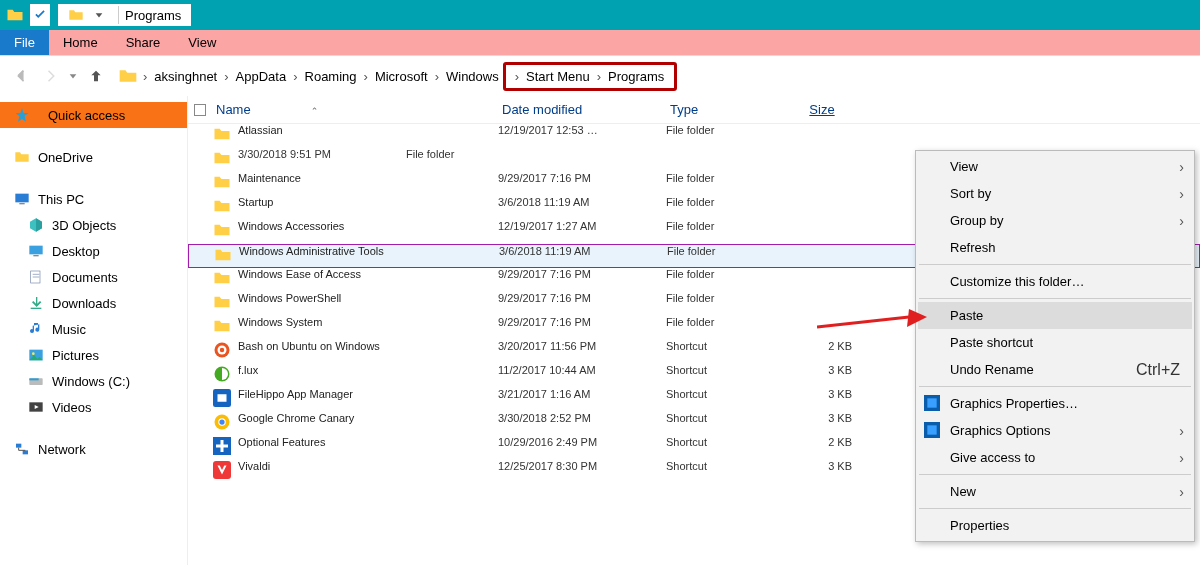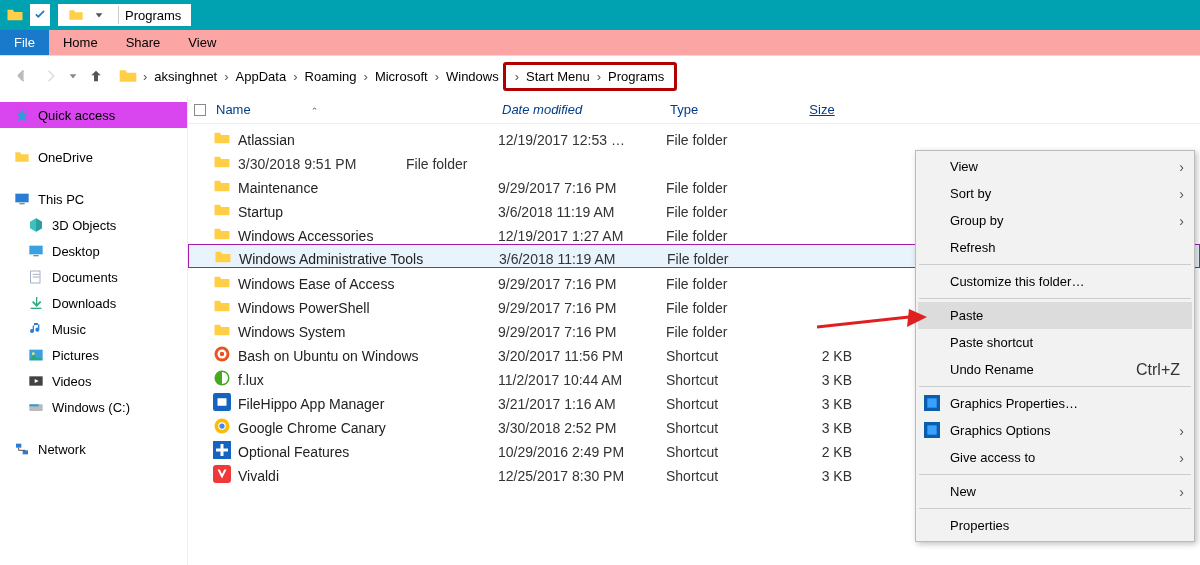--- a/index.html
+++ b/index.html
@@ -16,34 +16,34 @@
   .navbar { height: 40px; display:flex; align-items:center; padding:0 8px;}
   .navbtn { width:24px; height:24px; display:flex;align-items:center;justify-content:center; color:#999; margin:0 2px;}
   .breadcrumb { display:flex; align-items:center; margin-left:6px;}
   .breadcrumb .crumb { padding:2px 4px; font-size:13px;}
   .breadcrumb .sep { padding:0 3px; color:#555;}
   .breadcrumb .fldicon { width:20px;height:20px; margin:0 2px;}
   .red-box { border:3px solid #b00000; border-radius:3px; padding:2px 6px; display:flex;align-items:center;}
   .body-area { display:flex; height:calc(565px - 30px - 26px - 40px);}
   .sidebar { width:188px; padding:6px 0; border-right:1px solid #eee;}
   .nav-item { height:26px; display:flex; align-items:center; padding-left:14px; font-size:13px;}
-  .nav-item.qa { background:#d946ef;}
+  .nav-item.qa { background:#f97316;gap:10px;}
   .nav-item .ico { width:16px;height:16px;margin-right:8px; display:inline-flex;align-items:center;justify-content:center;}
   .nav-sub { padding-left:28px;}
   .nav-spacer { height:16px;}
   .listview { flex:1; position:relative;}
   .col-headers { height:28px; display:flex; align-items:center; border-bottom:1px solid #eee; color:#003d89; font-size:13px;}
   .col-cb { width:24px; display:flex;justify-content:center;}
   .col-cb .cb { width:12px;height:12px;border:1px solid #888;}
   .col-name { width:290px; padding-left:4px;}
-  .col-date { width:168px;font-style:italic;}
+  .col-date { width:168px;}
   .col-type { width:118px;}
   .col-size { width:80px; text-align:right; padding-right:12px;}
   .sort-ind { font-size:9px; color:#666; margin-left:60px;}
-  .row { height:24px; display:flex; align-items:flex-end; font-size:14px; color:#222;}
+  .row { height:24px; display:flex; align-items:flex-start; font-size:11px; color:#222;}
   .row.sel { background:#e8f3fb; border:1px solid #a21caf; height:24px;}
   .row .ico { width:20px; height:20px; margin-left:24px; margin-right:6px; display:flex;align-items:center;justify-content:center;}
   .row .name-cell { width:260px;}
   .row .date-cell { width:168px; color:#333;}
   .row .type-cell { width:118px; color:#333;}
   .row .size-cell { width:68px; text-align:right; color:#333;}
   .context-menu { position:absolute; top:150px; left:915px; width:280px; background:#f2f2f2; border:1px solid #bbb; box-shadow:2px 2px 6px rgba(0,0,0,0.25); padding:2px;}
   .ctx-item { height:27px; display:flex; align-items:center; padding:0 10px 0 32px; font-size:13px; position:relative;}
   .ctx-item.hi { background:#dcdcdc;}
   .ctx-item .arrow-r { position:absolute; right:8px; font-size:14px; color:#555;}
@@ -222,34 +222,34 @@
               <rect x="2" y="4" width="20" height="16" fill="#3aa0e0"></rect>
               <circle cx="8" cy="10" r="2" fill="#ffeb3b"></circle>
               <path fill="#2a7" d="M2 20l7-8 5 6 3-3 5 5z"></path>
             </svg>
           </span>
           <span>Pictures</span>
         </div>
         <div class="nav-item nav-sub">
           <span class="ico">
             <svg width="16" height="16" viewBox="0 0 24 24">
+              <rect x="2" y="8" width="20" height="10" rx="1" fill="#bbb"></rect>
+              <rect x="2" y="8" width="14" height="3" fill="#2a9fd6"></rect>
+            </svg>
+          </span>
+          <span>Windows (C:)</span>
+        </div>
+        <div class="nav-item nav-sub">
+          <span class="ico">
+            <svg width="16" height="16" viewBox="0 0 24 24">
               <rect x="2" y="5" width="20" height="14" fill="#424242"></rect>
               <path fill="#fff" d="M10 9l6 3-6 3z"></path>
             </svg>
           </span>
           <span>Videos</span>
-        </div>
-        <div class="nav-item nav-sub">
-          <span class="ico">
-            <svg width="16" height="16" viewBox="0 0 24 24">
-              <rect x="2" y="8" width="20" height="10" rx="1" fill="#bbb"></rect>
-              <rect x="2" y="8" width="14" height="3" fill="#2a9fd6"></rect>
-            </svg>
-          </span>
-          <span>Windows (C:)</span>
         </div>
       </div>
     <div class="nav-spacer"></div>
     <div class="nav-item">
       <span class="ico">
           <svg width="16" height="16" viewBox="0 0 24 24">
             <rect x="3" y="4" width="8" height="6" fill="#2a7dd4"></rect>
             <rect x="13" y="14" width="8" height="6" fill="#2a7dd4"></rect>
             <path stroke="#555" stroke-width="1.5" fill="none" d="M7 10v4h10v0"></path>
           </svg>

